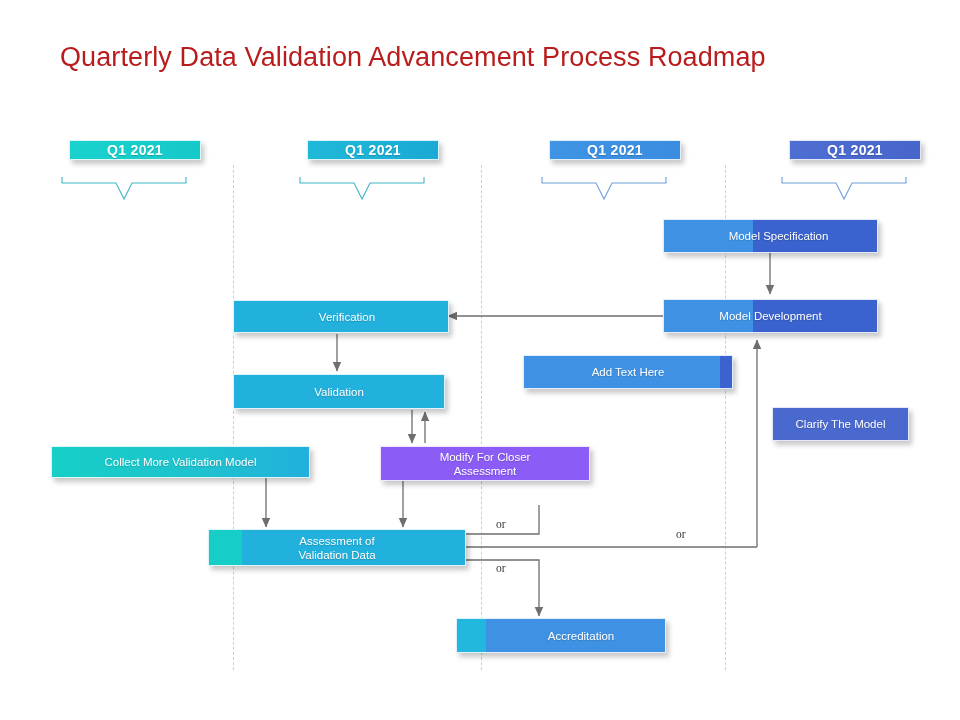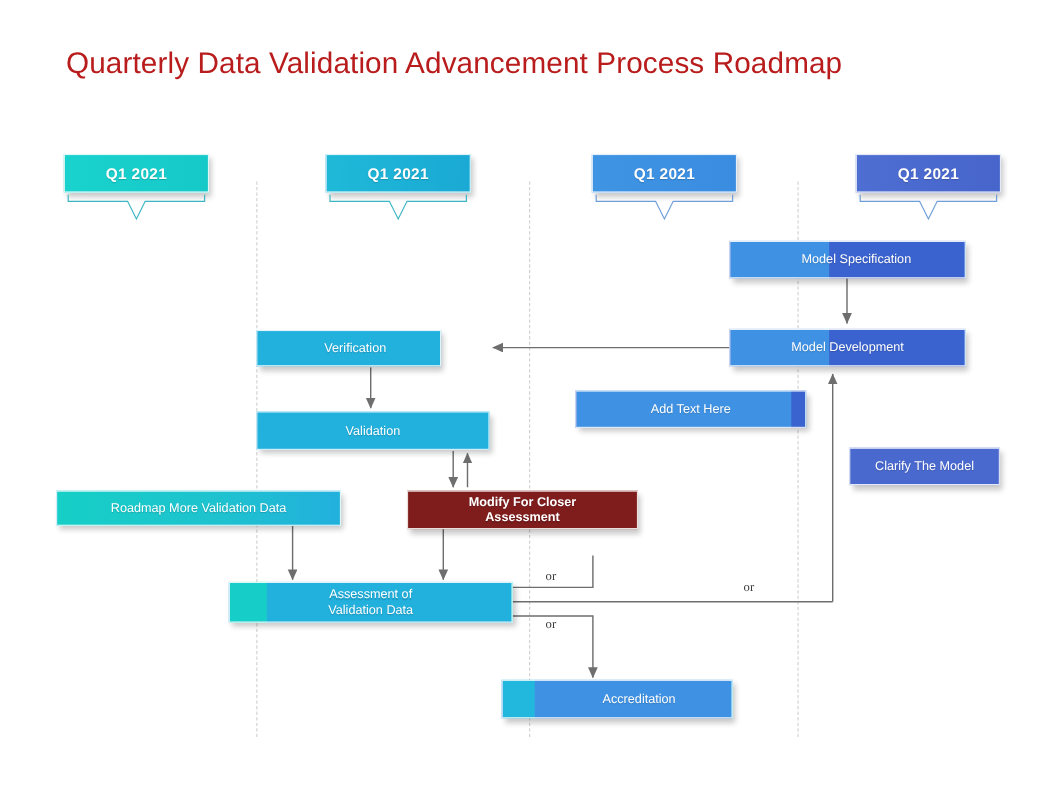--- a/index.html
+++ b/index.html
@@ -34,23 +34,24 @@
     color:#ffffff;
     font-size:11.5px;
     line-height:14px;
     border:1px solid rgba(255,255,255,.85);
     box-shadow:3px 4px 5px rgba(0,0,0,.22);
   }
   .node .lbl{display:block;padding:0 6px;text-shadow:0 1px 1px rgba(0,0,0,.18);}
 
   
   .hdr{
-    height:35px;
+    height:20px;
     font-size:14px;font-weight:bold;
     letter-spacing:.3px;
+    margin-left:11px;
   }
 
   
   .chev{position:absolute;}
   .chev svg{display:block;}
 
   
   #wires{position:absolute;left:0;top:0;width:960px;height:720px;pointer-events:none;}
 
   .or-lbl{
@@ -147,43 +148,43 @@
   <div class="node" style="left:663px;top:219px;width:215px;height:34px;
        background:linear-gradient(90deg,#3f92e3 0%,#3f92e3 42%,#3b63cf 42%,#3b63cf 100%);padding-left:16px;">
     <span class="lbl">Model Specification</span>
   </div>
 
   <div class="node" style="left:663px;top:299px;width:215px;height:34px;
        background:linear-gradient(90deg,#3f92e3 0%,#3f92e3 42%,#3b63cf 42%,#3b63cf 100%);">
     <span class="lbl">Model Development</span>
   </div>
 
-  <div class="node" style="left:233px;top:300px;width:168px;height:33px;background:#22b0dd;padding-left:12px;">
+  <div class="node" style="left:233px;top:300px;width:216px;height:33px;background:#22b0dd;padding-left:12px;">
     <span class="lbl">Verification</span>
   </div>
 
   <div class="node" style="left:233px;top:374px;width:212px;height:35px;background:#22b0dd;">
     <span class="lbl">Validation</span>
   </div>
 
   <div class="node" style="left:523px;top:355px;width:210px;height:34px;
        background:linear-gradient(90deg,#3f92e3 0%,#3f92e3 94%,#3b63cf 94%,#3b63cf 100%);">
     <span class="lbl">Add Text Here</span>
   </div>
 
   <div class="node" style="left:772px;top:407px;width:137px;height:34px;background:#4a69cf;">
     <span class="lbl">Clarify The Model</span>
   </div>
 
   <div class="node" style="left:51px;top:446px;width:259px;height:32px;
        background:linear-gradient(90deg,#16cfc6 0%,#1ec2cf 58%,#22b0dd 100%);">
-    <span class="lbl">Roadmap More Validation Data</span>
-  </div>
-
-  <div class="node" style="left:370px;top:446px;width:210px;height:35px;background:#7f1d1d;font-weight:bold;">
+    <span class="lbl">Collect More Validation Model</span>
+  </div>
+
+  <div class="node" style="left:380px;top:446px;width:210px;height:35px;background:#8b5cf6;">
     <span class="lbl">
       <span>Modify For Closer</span><br>
       <span>Assessment</span>
     </span>
   </div>
 
   <div class="node" style="left:208px;top:529px;width:258px;height:37px;
        background:linear-gradient(90deg,#17cdc8 0%,#17cdc8 13%,#22b0dd 13%,#22b0dd 100%);">
     <span class="lbl">
       <span>Assessment of</span><br>

